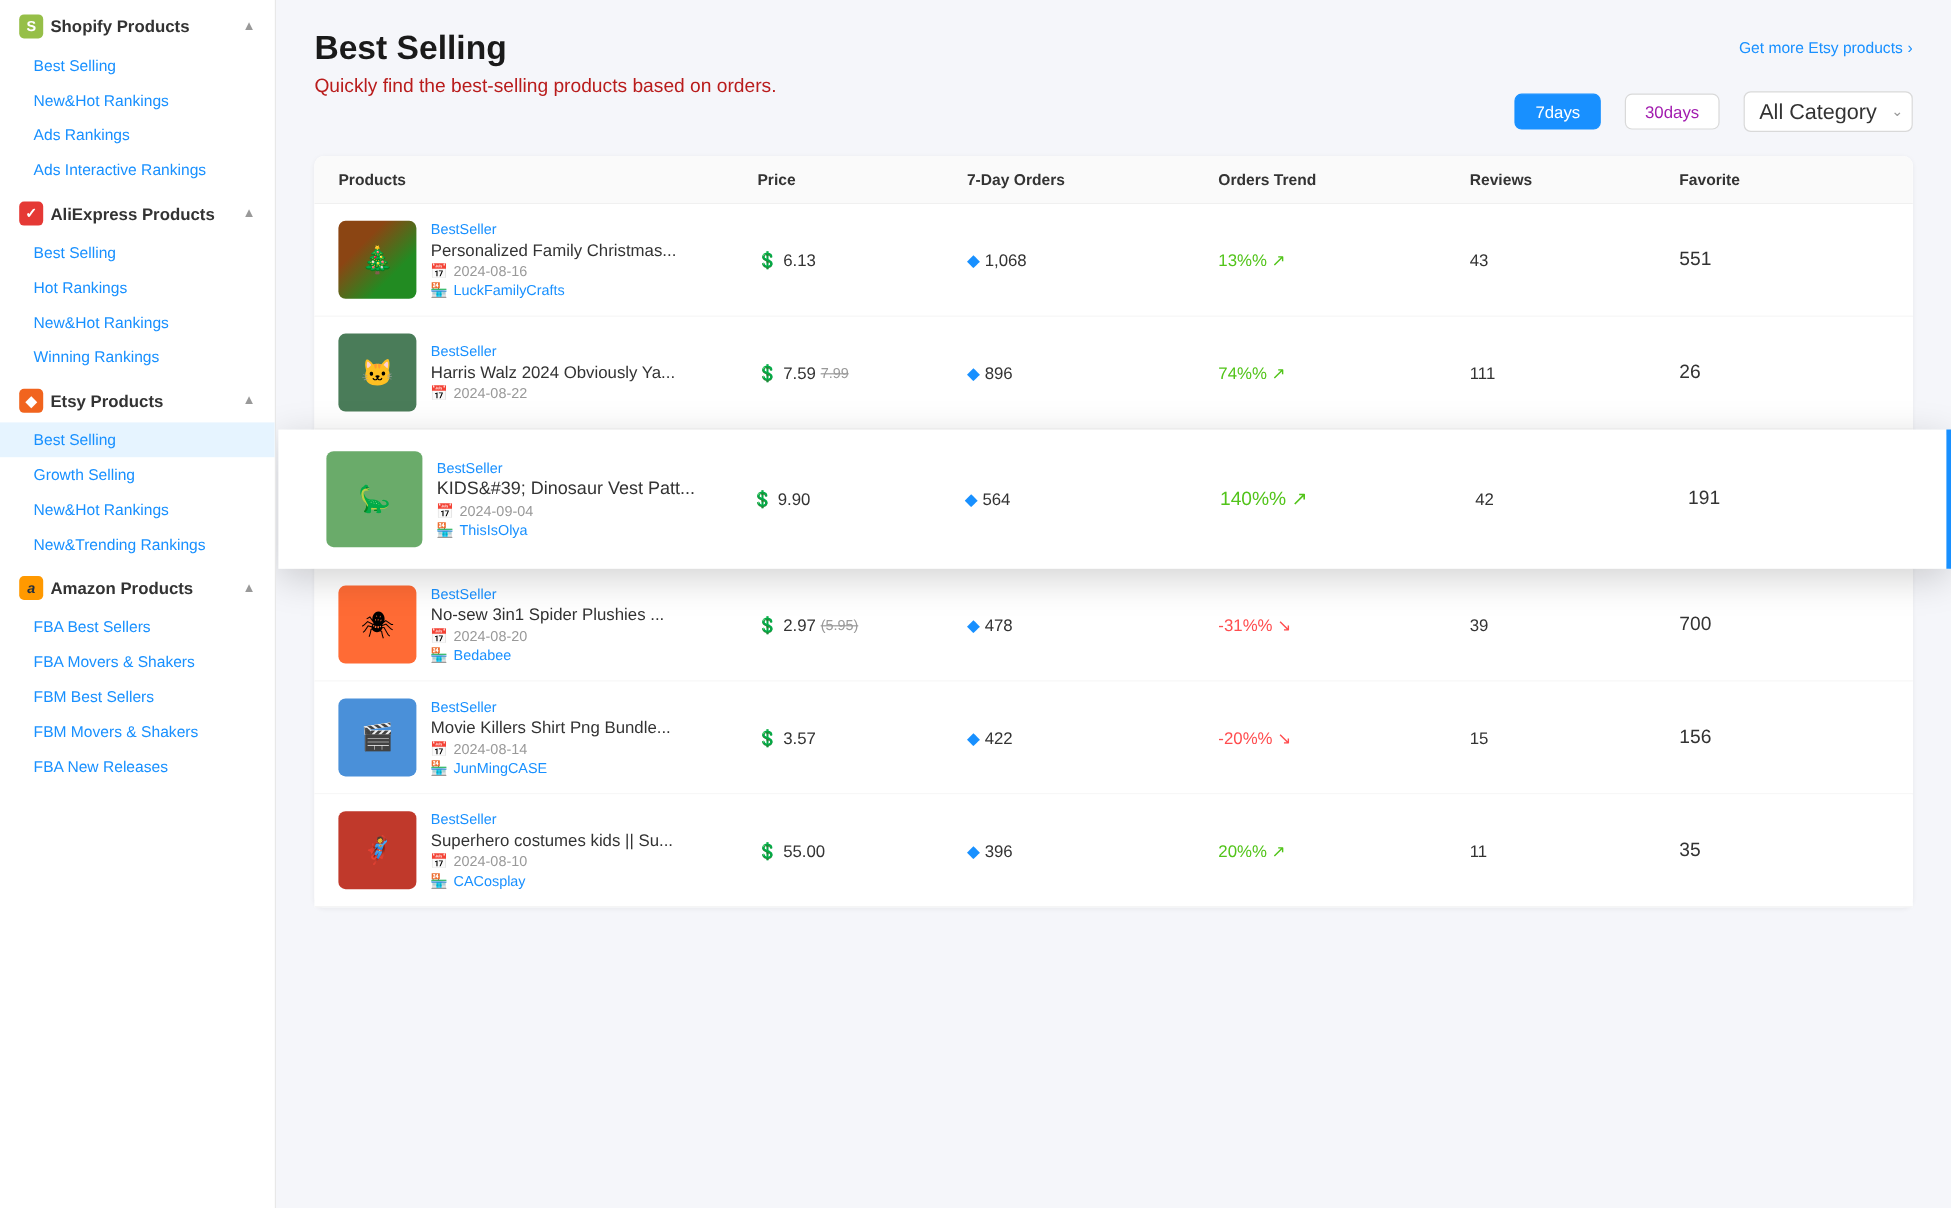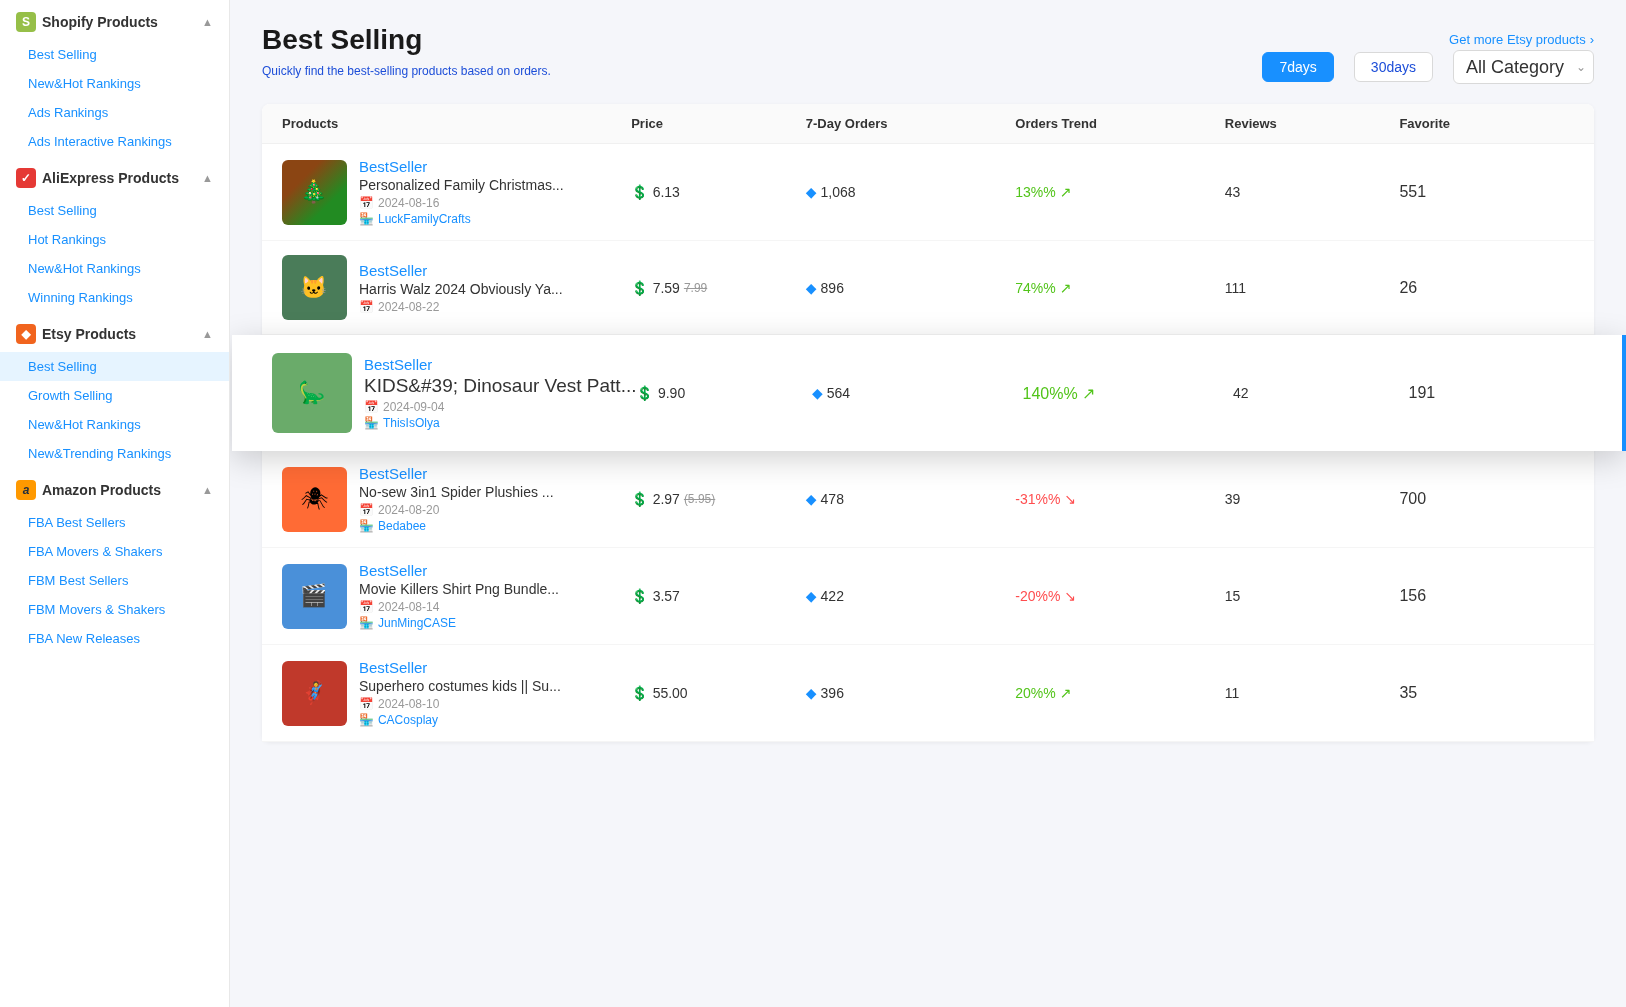--- a/index.html
+++ b/index.html
@@ -82,40 +82,40 @@
     .etsy-link {
       font-size: 13px;
       color: #1890ff;
       cursor: pointer;
       display: flex;
       align-items: center;
       gap: 4px;
       margin-top: 8px;
     }
     .subtitle {
-      font-size: 12px;
-      color: #1d4ed8;
-      margin-bottom: 8px;
+      font-size: 16px;
+      color: #b91c1c;
+      margin-bottom: 30px;
     }
     .filters {
       display: flex;
       align-items: center;
       gap: 20px;
       margin-bottom: 20px;
       justify-content: flex-end;
       margin-top: -36px;
     }
     .filter-btn {
       padding: 6px 16px;
       border-radius: 6px;
       font-size: 14px;
       cursor: pointer;
       border: 1px solid #d9d9d9;
       background: #fff;
-      color: #1d4ed8;
+      color: #a21caf;
     }
     .filter-btn.active {
       background: #1890ff;
       color: #fff;
       border-color: #1890ff;
     }
     .filter-select {
       padding: 6px 28px 6px 12px;
       border-radius: 6px;
       font-size: 18px;
@@ -192,21 +192,21 @@
       background: #e8e8e8;
       flex-shrink: 0;
       overflow: hidden;
       display: flex;
       align-items: center;
       justify-content: center;
       font-size: 22px;
     }
     .product-info { flex: 1; min-width: 0; }
     .bestseller-tag {
-      font-size: 15px;
+      font-size: 12px;
       color: #1890ff;
       font-weight: 500;
       margin-bottom: 2px;
     }
     .product-name {
       font-size: 14px;
       color: #333;
       font-weight: 500;
       white-space: nowrap;
       overflow: hidden;
@@ -420,21 +420,21 @@
       </div>
       <div class="reviews-cell">111</div>
       <div class="favorite-cell">26</div>
     </div>
 
     <div class="table-row highlighted" style="display:grid; grid-template-columns: 2fr 1fr 1.2fr 1.2fr 1fr 1fr; padding: 18px 40px; border-bottom: none; background: #fff; box-shadow: 0 8px 30px rgba(0,0,0,0.18); z-index: 10; position: relative; margin: 0 -30px;">
       <div class="product-cell">
         <div class="product-img img-dino" style="width:80px;height:80px;">🦕</div>
         <div class="product-info">
           <div class="bestseller-tag">BestSeller</div>
-          <div class="product-name" style="font-size:19px;text-align:right;">KIDS&amp;#39; Dinosaur Vest Patt...</div>
+          <div class="product-name" style="font-size:15px;">KIDS&amp;#39; Dinosaur Vest Patt...</div>
           <div class="product-date">
             <span>📅</span>
             <span>2024-09-04</span>
           </div>
           <div class="product-seller">
             <span>🏪</span>
             <span>ThisIsOlya</span>
           </div>
         </div>
       </div>

